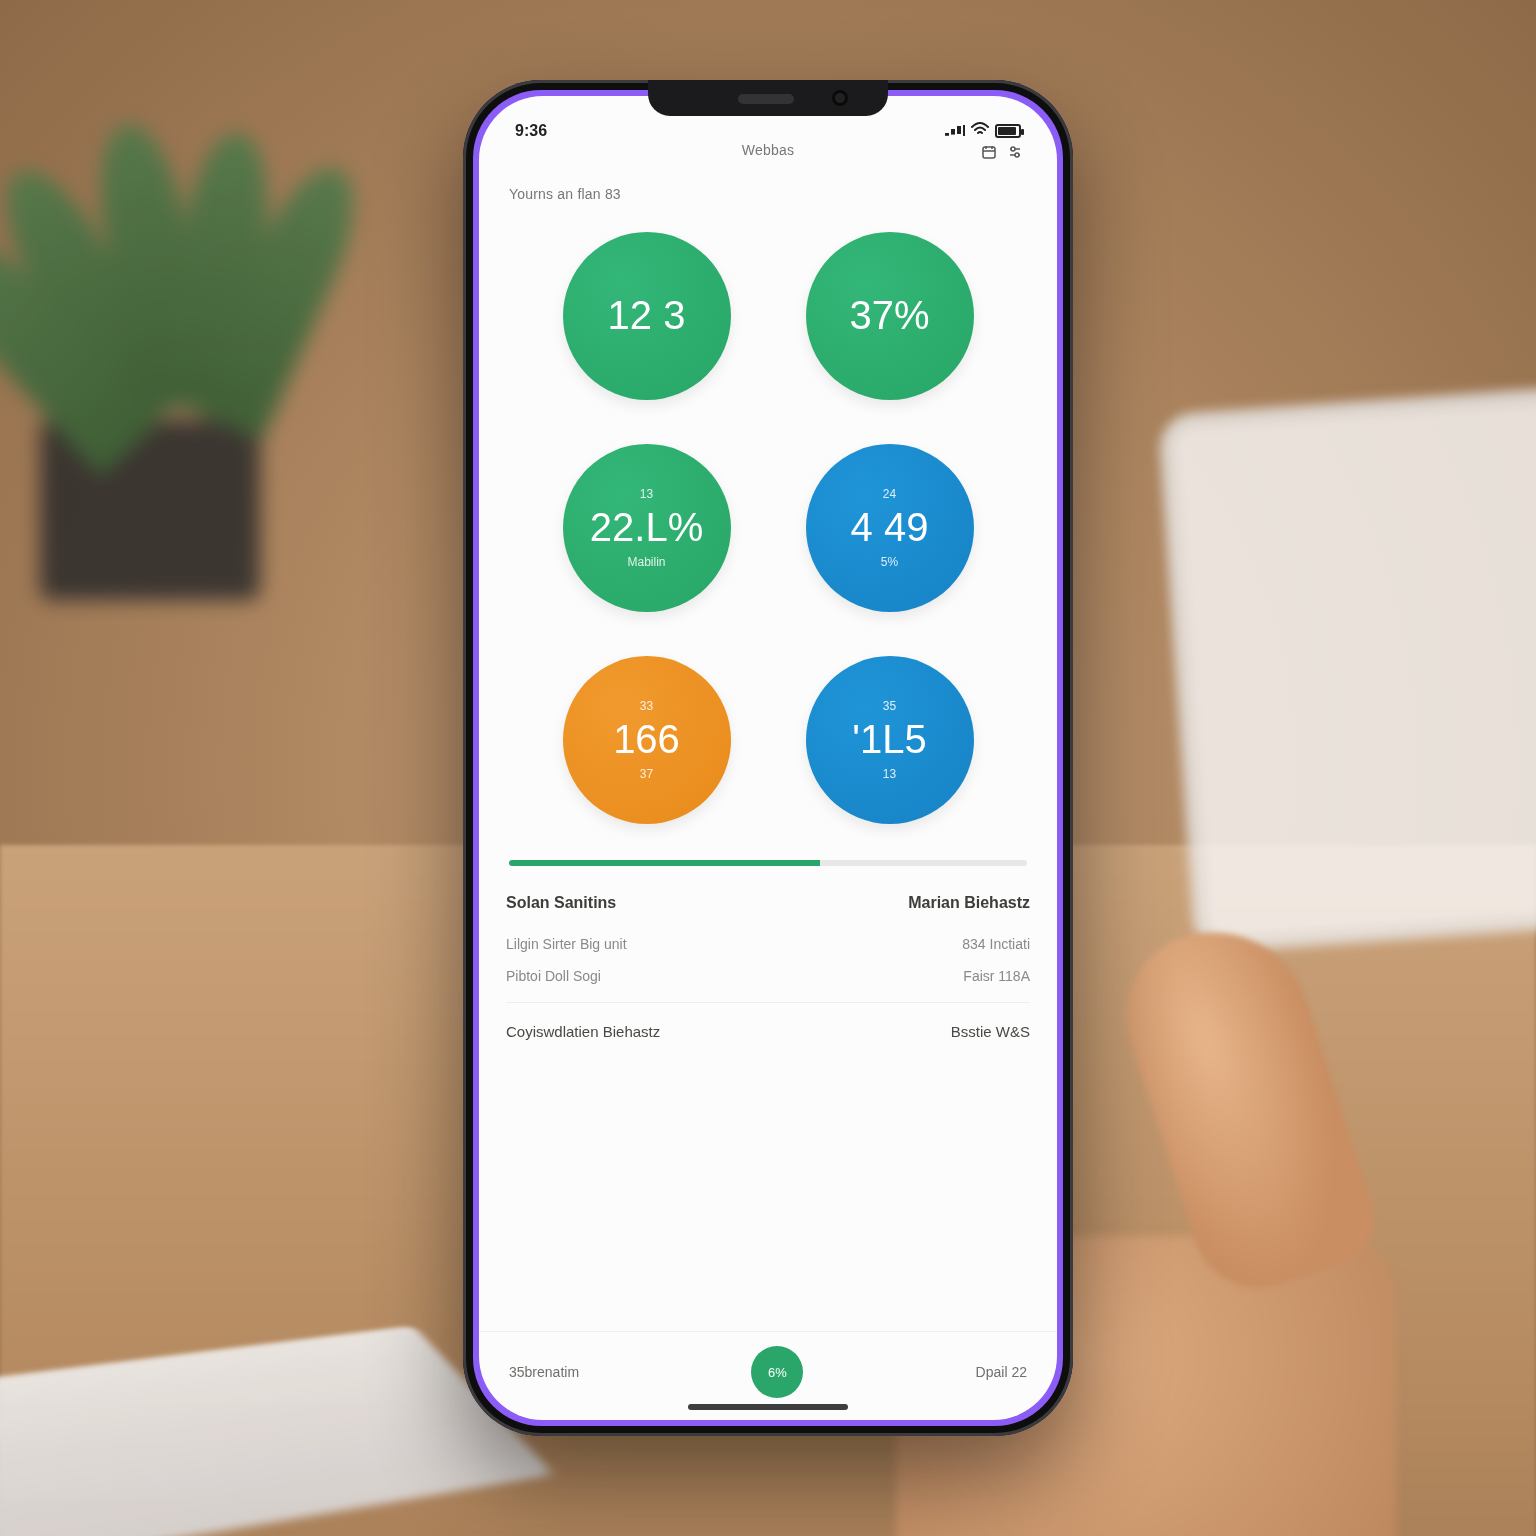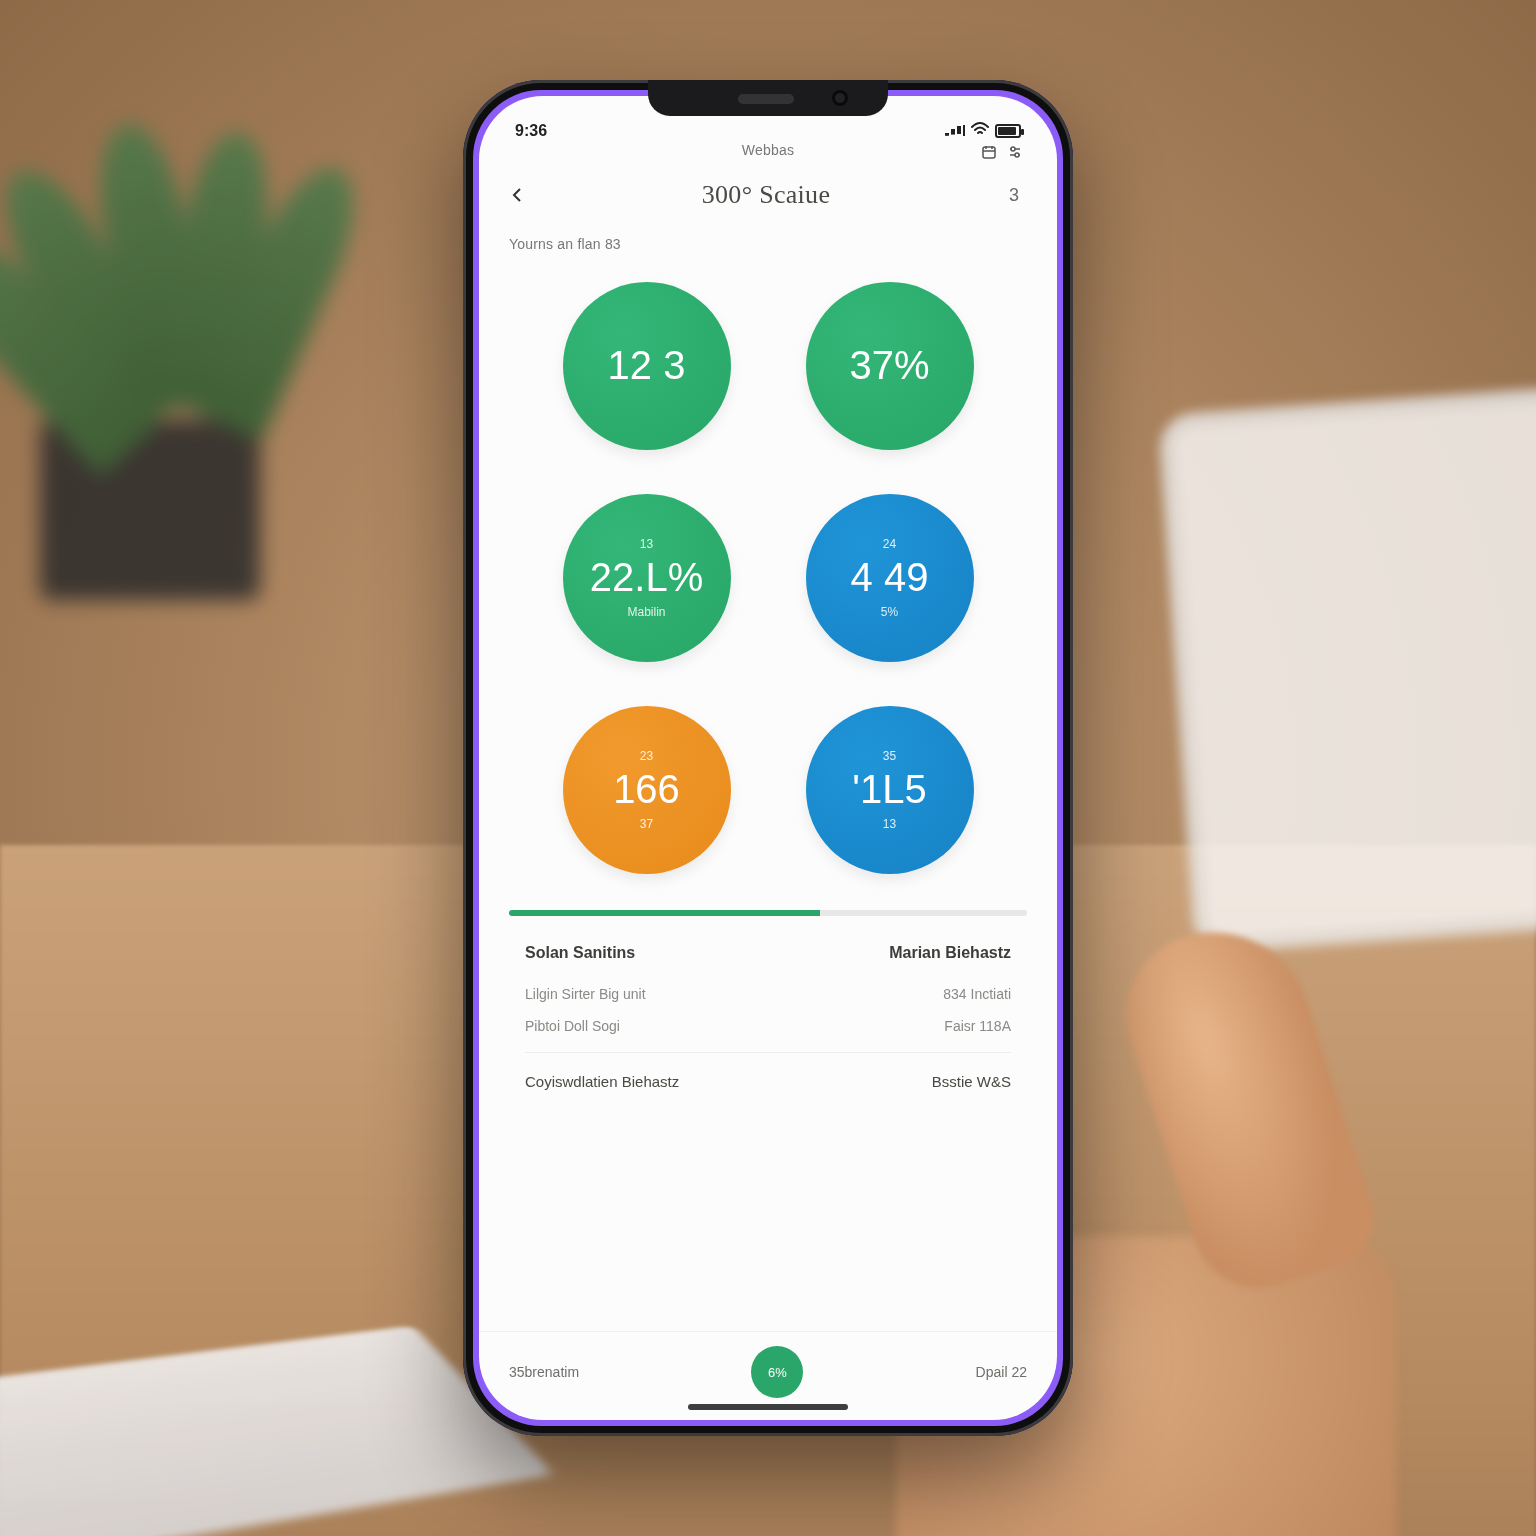--- a/index.html
+++ b/index.html
@@ -200,21 +200,21 @@
   .orange { background: radial-gradient(circle at 35% 30%, #f29a2e, #e78a1a); }
 
   
   .divider-wrap { padding: 18px 30px 6px; }
   .divider {
     width:100%; height:6px; border-radius:4px;
     background: linear-gradient(90deg, #2aa66a 0 60%, #e6e7e6 60% 100%);
   }
 
   
-  .list { padding: 22px 46px 8px; text-align: right; }
+  .list { padding: 22px 27px 8px; text-align: right; }
   .list-head {
     display:flex; justify-content:space-between;
     font-size:16px; color:#3d3d3a; font-weight:600; margin-bottom:16px;
   }
   .list-row {
     display:flex; justify-content:space-between;
     font-size:14px; color:#8a8a86; padding:8px 0;
   }
   .list-row.strong { color:#494944; font-weight:500; font-size:15px; }
   .list-sep { height:1px; background:#eee; margin:10px 0 12px; }
@@ -286,29 +286,20 @@
         <span>
           <svg width="16" height="16" viewBox="0 0 16 16" fill="none" stroke="#555" stroke-width="1.5">
               <path d="M3 5h10M3 11h10"></path>
               <circle cx="6" cy="5" r="2" fill="#fbfcfb"></circle>
               <circle cx="10" cy="11" r="2" fill="#fbfcfb"></circle>
             </svg>
         </span>
       </span>
     </div>
 
-    <div class="title-row">
-      <span class="chev">
-        <svg viewBox="0 0 16 16">
-            <path d="M10 2 L4 8 L10 14"></path>
-          </svg>
-      </span>
-      <span class="title">300° Scaiue</span>
-      <span class="title-right">3</span>
-    </div>
 
     <div class="subtitle">Yourns an flan 83</div>
 
     <div class="grid">
       <div class="circle green">
           <span class="top-lbl"></span>
           <span class="val">12 3</span>
           <span class="bot-lbl"></span>
         </div>
       <div class="circle green">
@@ -320,21 +311,21 @@
           <span class="top-lbl">13</span>
           <span class="val">22.L%</span>
           <span class="bot-lbl">Mabilin</span>
         </div>
       <div class="circle blue">
           <span class="top-lbl">24</span>
           <span class="val">4 49</span>
           <span class="bot-lbl">5%</span>
         </div>
       <div class="circle orange">
-          <span class="top-lbl">23</span>
+          <span class="top-lbl">33</span>
           <span class="val">166</span>
           <span class="bot-lbl">37</span>
         </div>
       <div class="circle blue">
           <span class="top-lbl">35</span>
           <span class="val">'1L5</span>
           <span class="bot-lbl">13</span>
         </div>
     </div>
 

